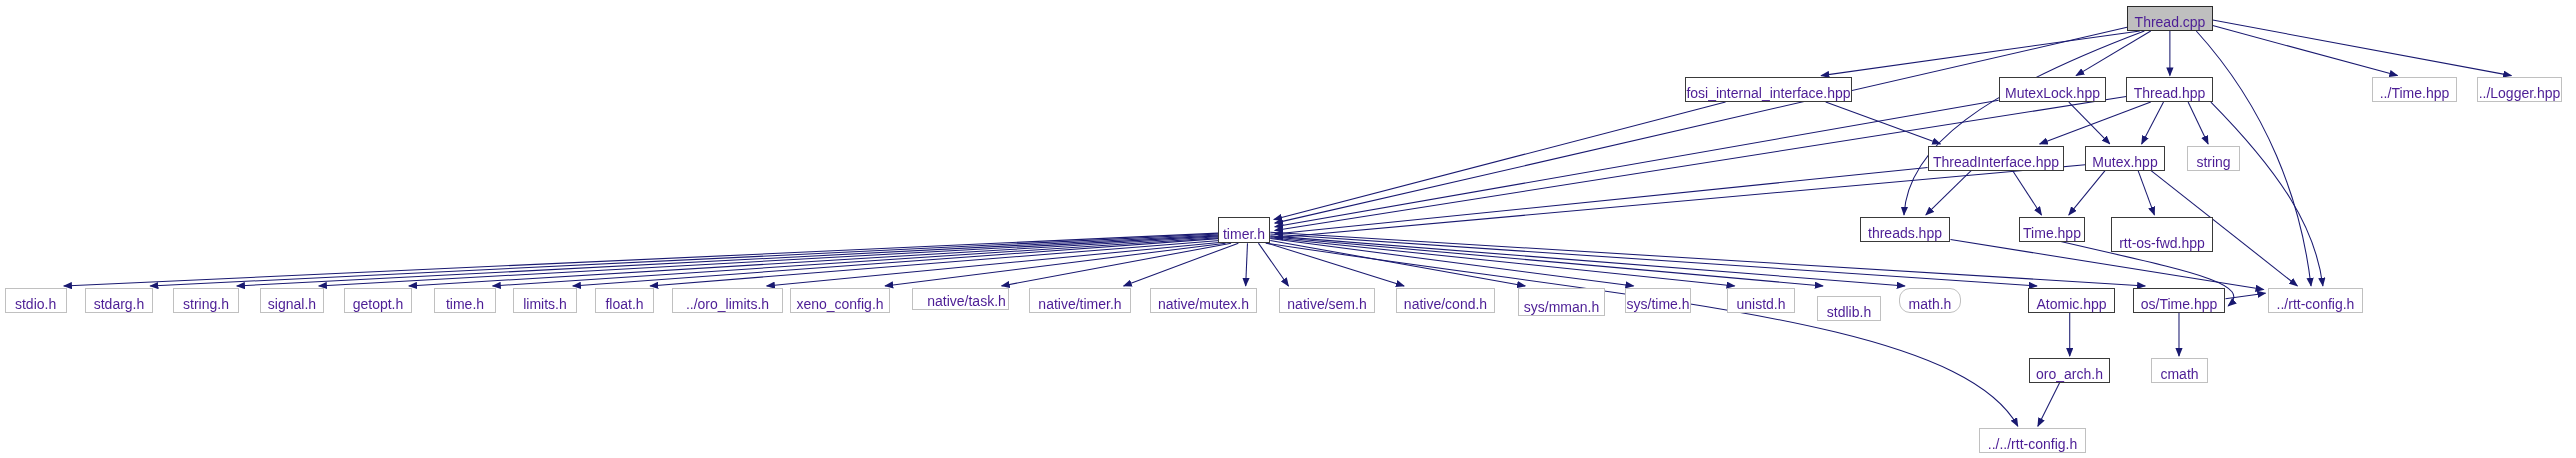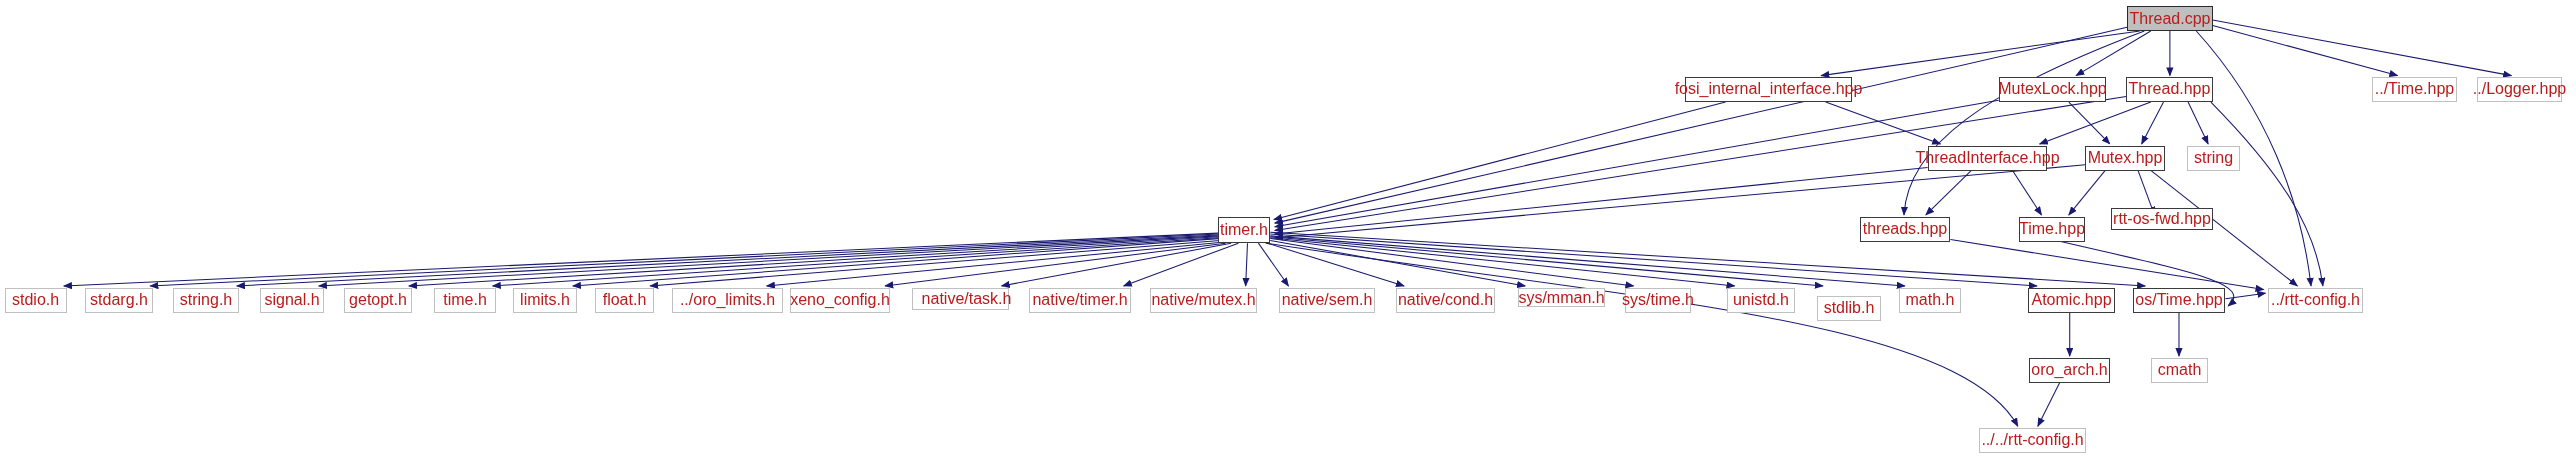--- a/index.html
+++ b/index.html
@@ -1,22 +1,22 @@
 <!DOCTYPE html>
 <html style="font-size:14.6px"><head>
 <meta charset="utf-8">
 <style>
   html,body{margin:0;padding:0;background:#ffffff;}
   body{width:2576px;height:459px;overflow:hidden;
        font-family:"Liberation Sans","DejaVu Sans",sans-serif;}
   #graph{position:relative;width:2576px;height:459px;background:#ffffff;}
   #edge-layer{position:absolute;left:0;top:0;width:2576px;height:459px;}
   .node{position:absolute;box-sizing:border-box;background:#ffffff;
-        border:0.9px solid #3a3a3a;color:#b91c1c;font-size:16px;
-        display:flex;align-items:center;justify-content:center;
+        border:0.9px solid #3a3a3a;color:#4c1d95;font-size:14px;
+        display:flex;align-items:flex-end;justify-content:center;
         white-space:nowrap;z-index:2;}
   .node.external{border-color:#c0c0c0;}
   .node.root{background:#bfbfbf;border-color:#2b2b2b;}
   .node span{padding:0 3.6px;}
 </style>
 </head>
 <body>
 
 <div id="graph">
   <svg id="edge-layer" xmlns="http://www.w3.org/2000/svg" viewBox="0 0 2829 504">
@@ -93,39 +93,39 @@
       </div>
       <div class="node internal" style="left: 2126px; top: 77px; width: 87px; height: 24.6px;">
         <span>Thread.hpp</span>
       </div>
       <div class="node external" style="left: 2372px; top: 77px; width: 85px; height: 24.6px;">
         <span>../Time.hpp</span>
       </div>
       <div class="node external" style="left: 2477px; top: 77px; width: 85px; height: 24.6px;">
         <span>../Logger.hpp</span>
       </div>
-      <div class="node internal" style="left: 1928px; top: 146px; width: 119px; height: 24.6px;">
+      <div class="node internal" style="left: 1928px; top: 146px; width: 136px; height: 24.6px;">
         <span>ThreadInterface.hpp</span>
       </div>
       <div class="node internal" style="left: 2085px; top: 146px; width: 80px; height: 24.6px;">
         <span>Mutex.hpp</span>
       </div>
       <div class="node external" style="left: 2187px; top: 146px; width: 53px; height: 24.6px;">
         <span>string</span>
       </div>
       <div class="node internal" style="left: 1218px; top: 217px; width: 52px; height: 26.4px;">
         <span>timer.h</span>
       </div>
       <div class="node internal" style="left: 1860px; top: 217px; width: 90px; height: 24.6px;">
         <span>threads.hpp</span>
       </div>
       <div class="node internal" style="left: 2019px; top: 217px; width: 66px; height: 24.6px;">
         <span>Time.hpp</span>
       </div>
-      <div class="node internal" style="left: 2111px; top: 208px; width: 102px; height: 22px;">
+      <div class="node internal" style="left: 2111px; top: 217px; width: 102px; height: 35px;">
         <span>rtt-os-fwd.hpp</span>
       </div>
       <div class="node external" style="left: 4.6px; top: 288px; width: 62px; height: 24.6px;">
         <span>stdio.h</span>
       </div>
       <div class="node external" style="left: 85px; top: 288px; width: 68px; height: 24.6px;">
         <span>stdarg.h</span>
       </div>
       <div class="node external" style="left: 173px; top: 288px; width: 66px; height: 24.6px;">
         <span>string.h</span>
@@ -159,33 +159,33 @@
       </div>
       <div class="node external" style="left: 1150px; top: 288px; width: 107px; height: 24.6px;">
         <span>native/mutex.h</span>
       </div>
       <div class="node external" style="left: 1279px; top: 288px; width: 96px; height: 24.6px;">
         <span>native/sem.h</span>
       </div>
       <div class="node external" style="left: 1396px; top: 288px; width: 99px; height: 24.6px;">
         <span>native/cond.h</span>
       </div>
-      <div class="node external" style="left: 1518px; top: 288px; width: 87px; height: 19px;">
+      <div class="node external" style="left: 1518px; top: 288px; width: 87px; height: 28px;">
         <span>sys/mman.h</span>
       </div>
       <div class="node external" style="left: 1625px; top: 288px; width: 66px; height: 24.6px;">
         <span>sys/time.h</span>
       </div>
       <div class="node external" style="left: 1727px; top: 288px; width: 68px; height: 24.6px;">
         <span>unistd.h</span>
       </div>
       <div class="node external" style="left: 1817px; top: 296px; width: 64px; height: 24.6px;">
         <span>stdlib.h</span>
       </div>
-      <div class="node external" style="left: 1899px; top: 288px; width: 62px; height: 24.6px;">
+      <div class="node external" style="left: 1899px; top: 288px; width: 62px; height: 24.6px; border-radius: 11px;">
         <span>math.h</span>
       </div>
       <div class="node internal" style="left: 2028px; top: 288px; width: 87px; height: 24.6px;">
         <span>Atomic.hpp</span>
       </div>
       <div class="node internal" style="left: 2133px; top: 288px; width: 92px; height: 24.6px;">
         <span>os/Time.hpp</span>
       </div>
       <div class="node external" style="left: 2268px; top: 288px; width: 95px; height: 24.6px;">
         <span>../rtt-config.h</span>

